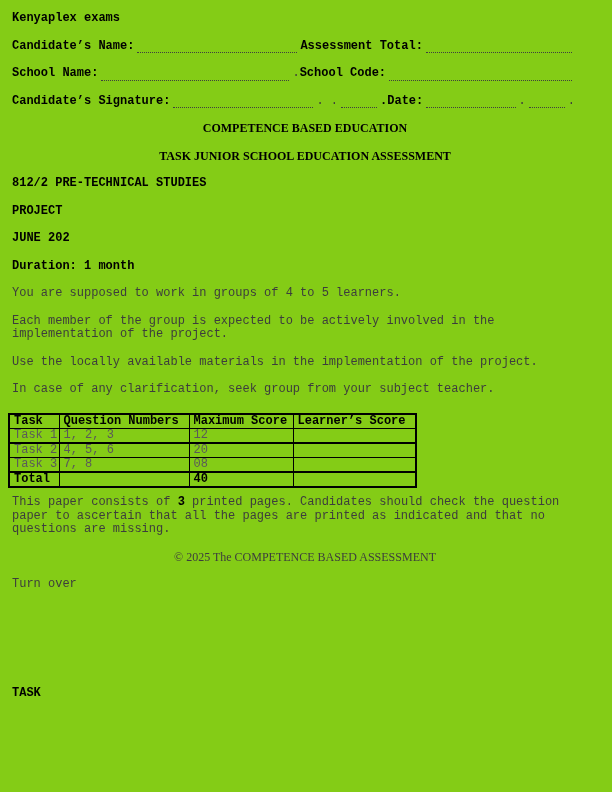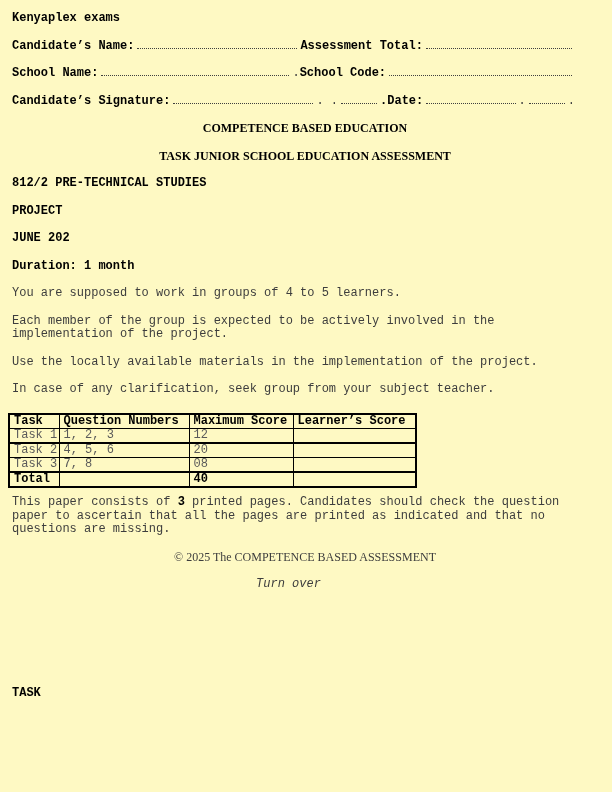--- a/index.html
+++ b/index.html
@@ -1,38 +1,38 @@
 <!DOCTYPE html>
 <html><head>
 <meta charset="utf-8">
 <style>
   * { margin: 0; padding: 0; box-sizing: border-box; }
   html, body { background: #fff; }
   .page {
     position: relative;
     width: 612px;
     height: 792px;
-    background: #fef9c3;
+    background: #84cc16;
     font-family: "Liberation Mono", "DejaVu Sans Mono", monospace;
     font-size: 12px;
     line-height: 13.7px;
     color: #3d3d3d;
     padding: 12px 14px 8px 12px;
     overflow: hidden;
   }
   .line { margin-bottom: 13.8px; }
   .b { font-weight: bold; color: #000; }
   .bold-line { font-weight: bold; color: #000; }
   .center { text-align: center; font-family: Liberation Serif, serif; }
   .titles-start { margin-top: 0; }
 
   
   .fill {
     display: flex;
-    align-items: flex-start;
+    align-items: flex-end;
     width: 563px;
     white-space: pre;
   }
   .fill .lbl { flex-shrink: 0; font-weight: bold; color: #000; }
   .leader {
     display: inline-block;
     height: 9px;
     border-bottom: 1px dotted #3f3f3f;
     margin: 0 3px;
     flex-shrink: 0;
@@ -61,21 +61,21 @@
     white-space: pre;
     overflow: hidden;
   }
   table.score th { font-weight: bold; color: #000; }
   table.score td { color: #5a5a5a; font-weight: normal; }
   tr.thick th, tr.thick td { border-bottom-width: 2px; }
   tr.total-row td { font-weight: bold; color: #000; }
 
   .footer-note { }
   .copyright { color: #3d3d3d; }
-  .turn-over-wrap { text-align: center; padding-right: 33px; font-style: italic; }
+  .turn-over-wrap { text-align: left; padding-right: 33px; }
   .task-heading { margin-top: 95px; font-weight: bold; color: #000; }
 </style>
 </head>
 <body>
 
 <div class="page">
 
   <div class="line bold-line">Kenyaplex exams</div>
 
   <div class="line fill">

